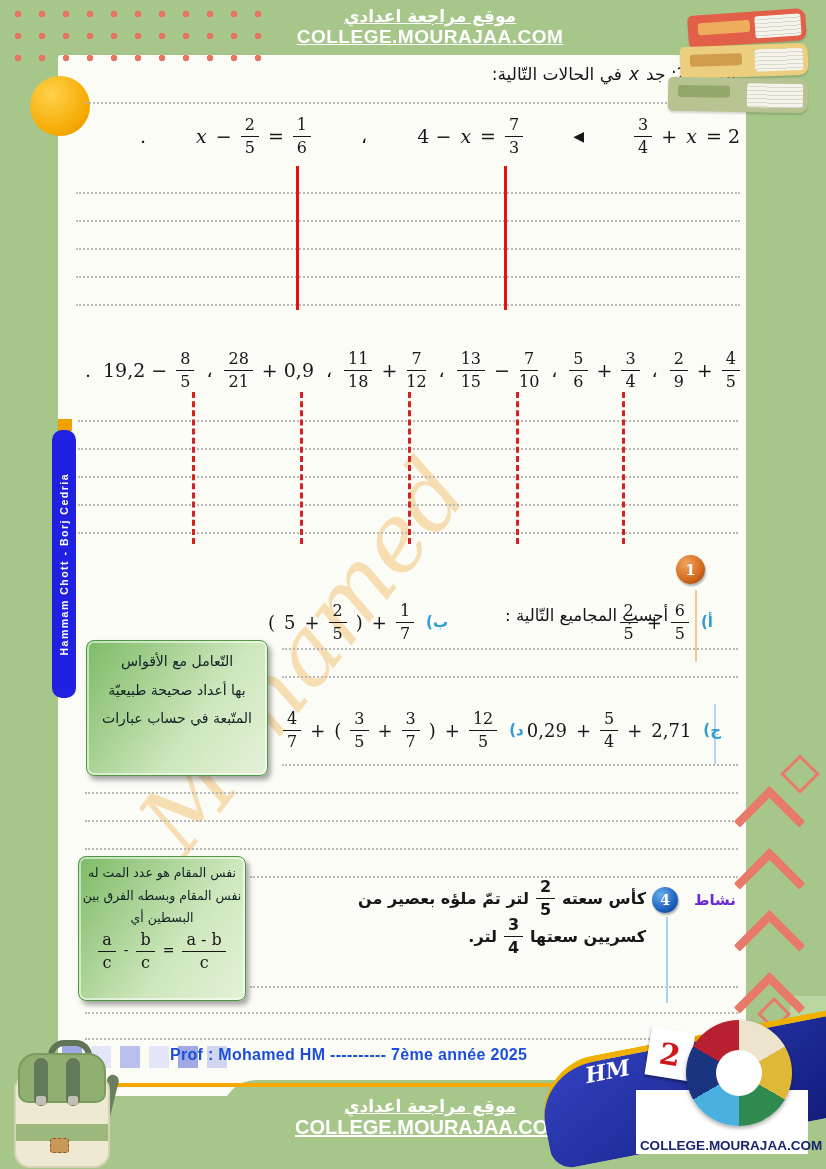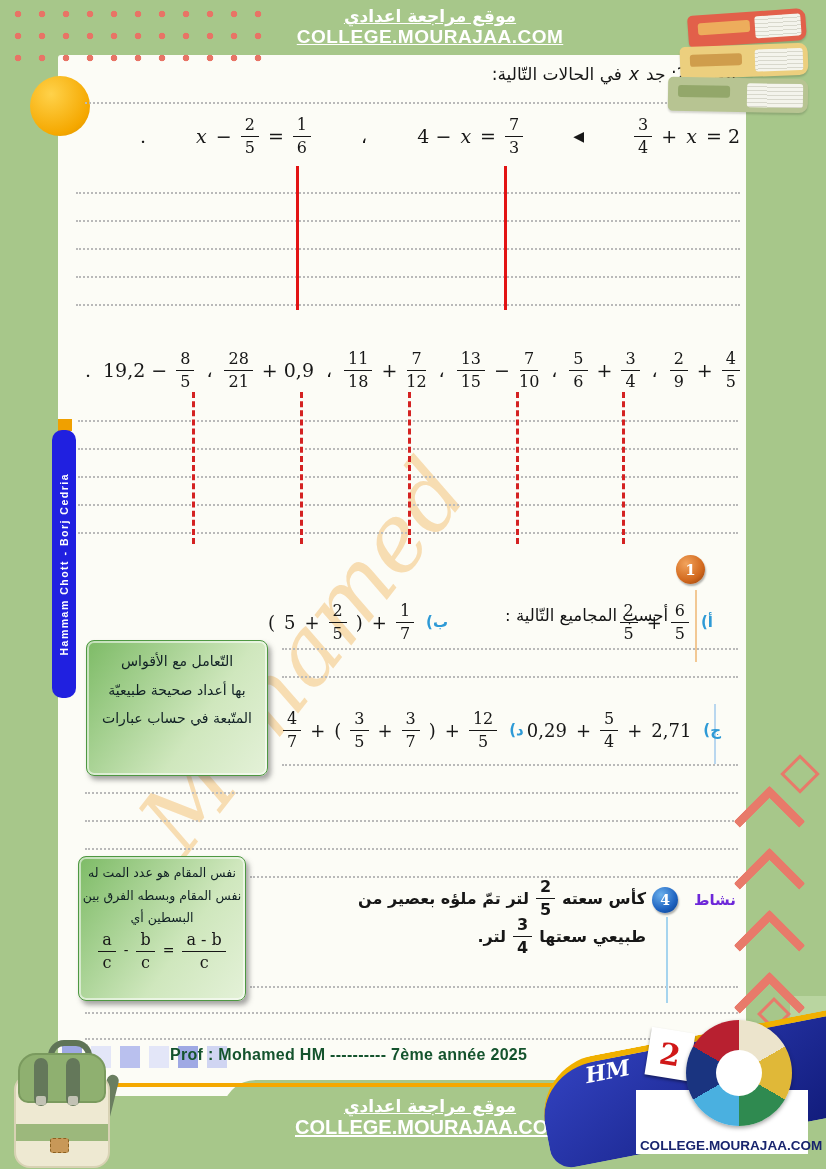--- a/index.html
+++ b/index.html
@@ -65,21 +65,21 @@
   .side-band span{writing-mode:vertical-rl;transform:rotate(180deg);color:#fff;font-size:10.5px;font-weight:bold;
         letter-spacing:1.5px;font-family:"Liberation Sans",sans-serif;white-space:nowrap;}
   .side-chip{position:absolute;left:58px;top:419px;width:14px;height:12px;background:#f0a000;z-index:4;}
   
   .chev{position:absolute;width:42px;height:42px;border-top:9px solid #e87a6a;border-right:9px solid #e87a6a;
         transform:rotate(-45deg);border-radius:3px;z-index:3;}
   .diam{position:absolute;border:3px solid #e87a6a;transform:rotate(45deg);z-index:3;}
   
   .sq-row{position:absolute;left:62px;top:1046px;display:flex;gap:9px;z-index:3;}
   .sq-row i{width:20px;height:22px;display:block;}
-  .prof{position:absolute;left:170px;top:1046px;width:480px;color:#14532d;font-weight:bold;font-size:16px;
+  .prof{position:absolute;left:170px;top:1046px;width:480px;color:#1d4ed8;font-weight:bold;font-size:16px;
         z-index:3;font-family:"Liberation Sans",sans-serif;letter-spacing:.3px;}
   .orange-hr{position:absolute;left:95px;top:1083px;width:545px;height:4px;background:#f5a800;border-radius:2px;z-index:3;}
   .white-strip{position:absolute;left:58px;top:1085px;width:578px;height:15px;background:#fcfcf6;z-index:1;}
   .right-strip{position:absolute;left:790px;top:996px;width:36px;height:173px;background:#b9d5a0;z-index:1;}
   .white-panel{position:absolute;left:636px;top:1090px;width:172px;height:64px;background:#fff;z-index:4;}
   .bump{position:absolute;left:222px;top:1080px;width:414px;height:60px;background:#a7c78a;border-radius:34px 34px 0 0;z-index:2;}
   .band{position:absolute;left:0;top:1096px;width:826px;height:73px;background:#a7c78a;z-index:2;}
   .banner-text{position:absolute;left:240px;top:1096px;width:380px;text-align:center;color:#fff;font-weight:bold;z-index:3;}
   .banner-text .ar{font-size:17px;text-decoration:underline;display:block;}
   .banner-text .url{font-size:20px;text-decoration:underline;display:block;font-family:"Liberation Sans",sans-serif;}
@@ -391,21 +391,21 @@
   <div class="vline" style="left:666px;top:917px;height:86px;background:#a6d4ee;"></div>
   <div class="mrow mrow-rtl" style="left:330px;top:878px;width:316px;height:40px;font-size:16px;gap:7px;justify-content:flex-start;font-family:'DejaVu Sans',sans-serif;font-weight:bold;">
       <span class="ar">كأس سعته</span>
       <span class="frac">
         <span class="fn">2</span>
         <span class="fd">5</span>
       </span>
       <span class="ar">لتر تمّ ملؤه بعصير من</span>
     </div>
   <div class="mrow mrow-rtl" style="left:330px;top:916px;width:316px;height:40px;font-size:16px;gap:7px;justify-content:flex-start;font-family:'DejaVu Sans',sans-serif;font-weight:bold;">
-      <span class="ar">طبيعي سعتها</span>
+      <span class="ar">كسريين سعتها</span>
       <span class="frac">
         <span class="fn">3</span>
         <span class="fd">4</span>
       </span>
       <span class="ar">لتر.</span>
     </div>
 
   <div class="side-chip"></div>
   <div class="side-band">
     <span>Hammam Chott - Borj Cedria</span>

